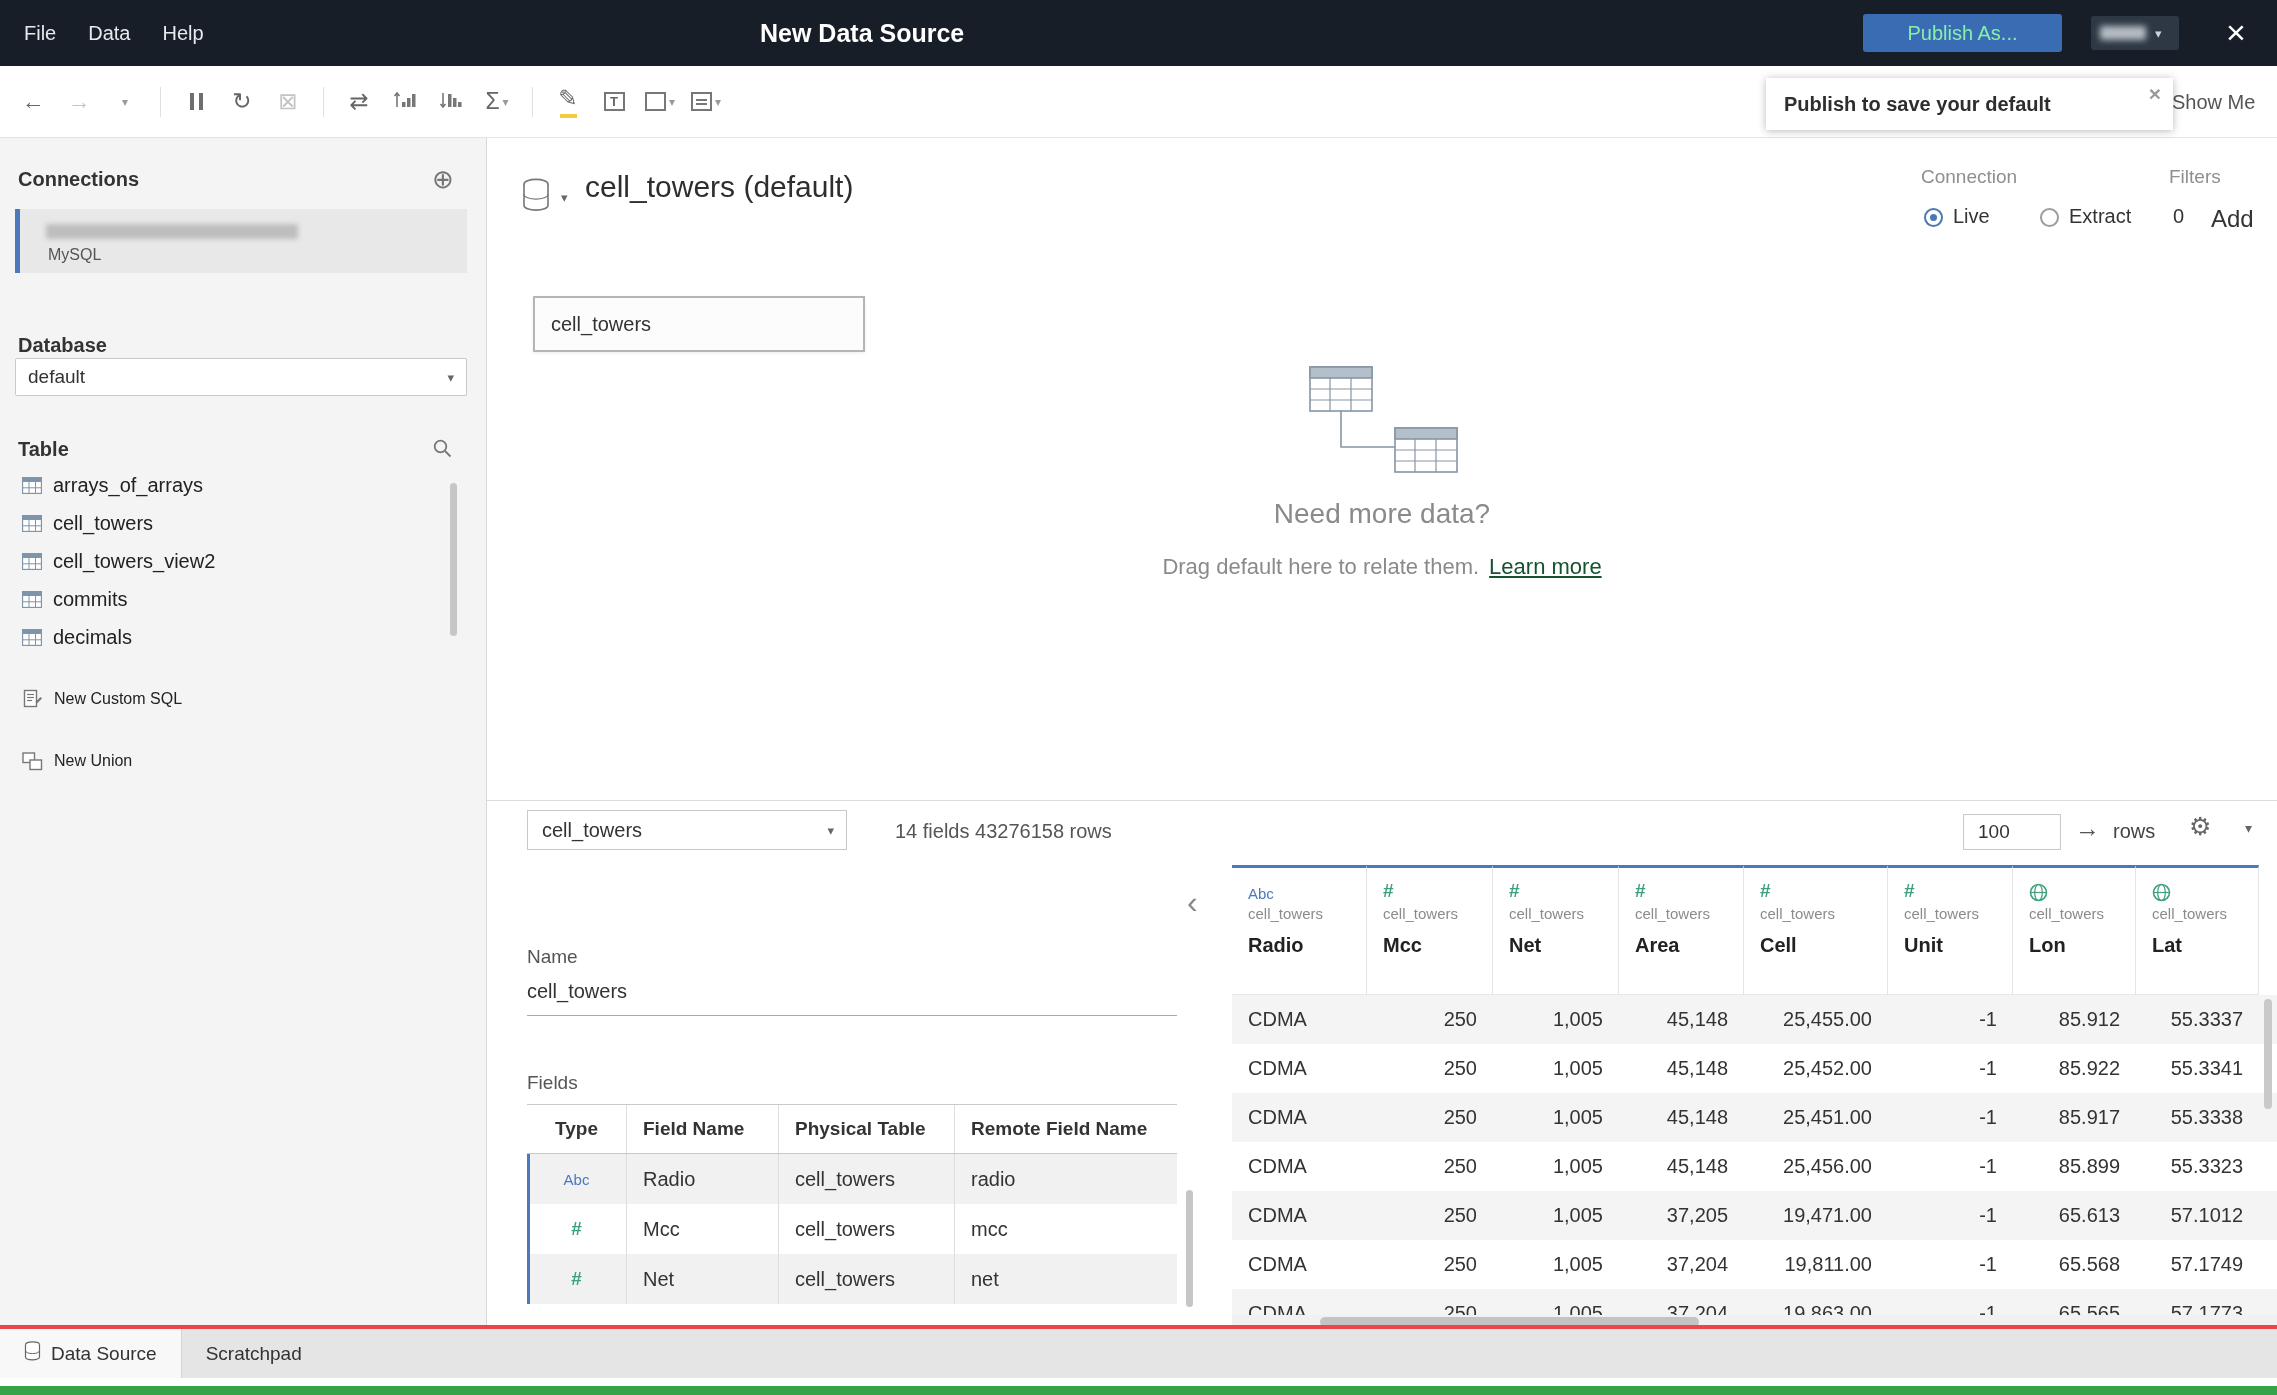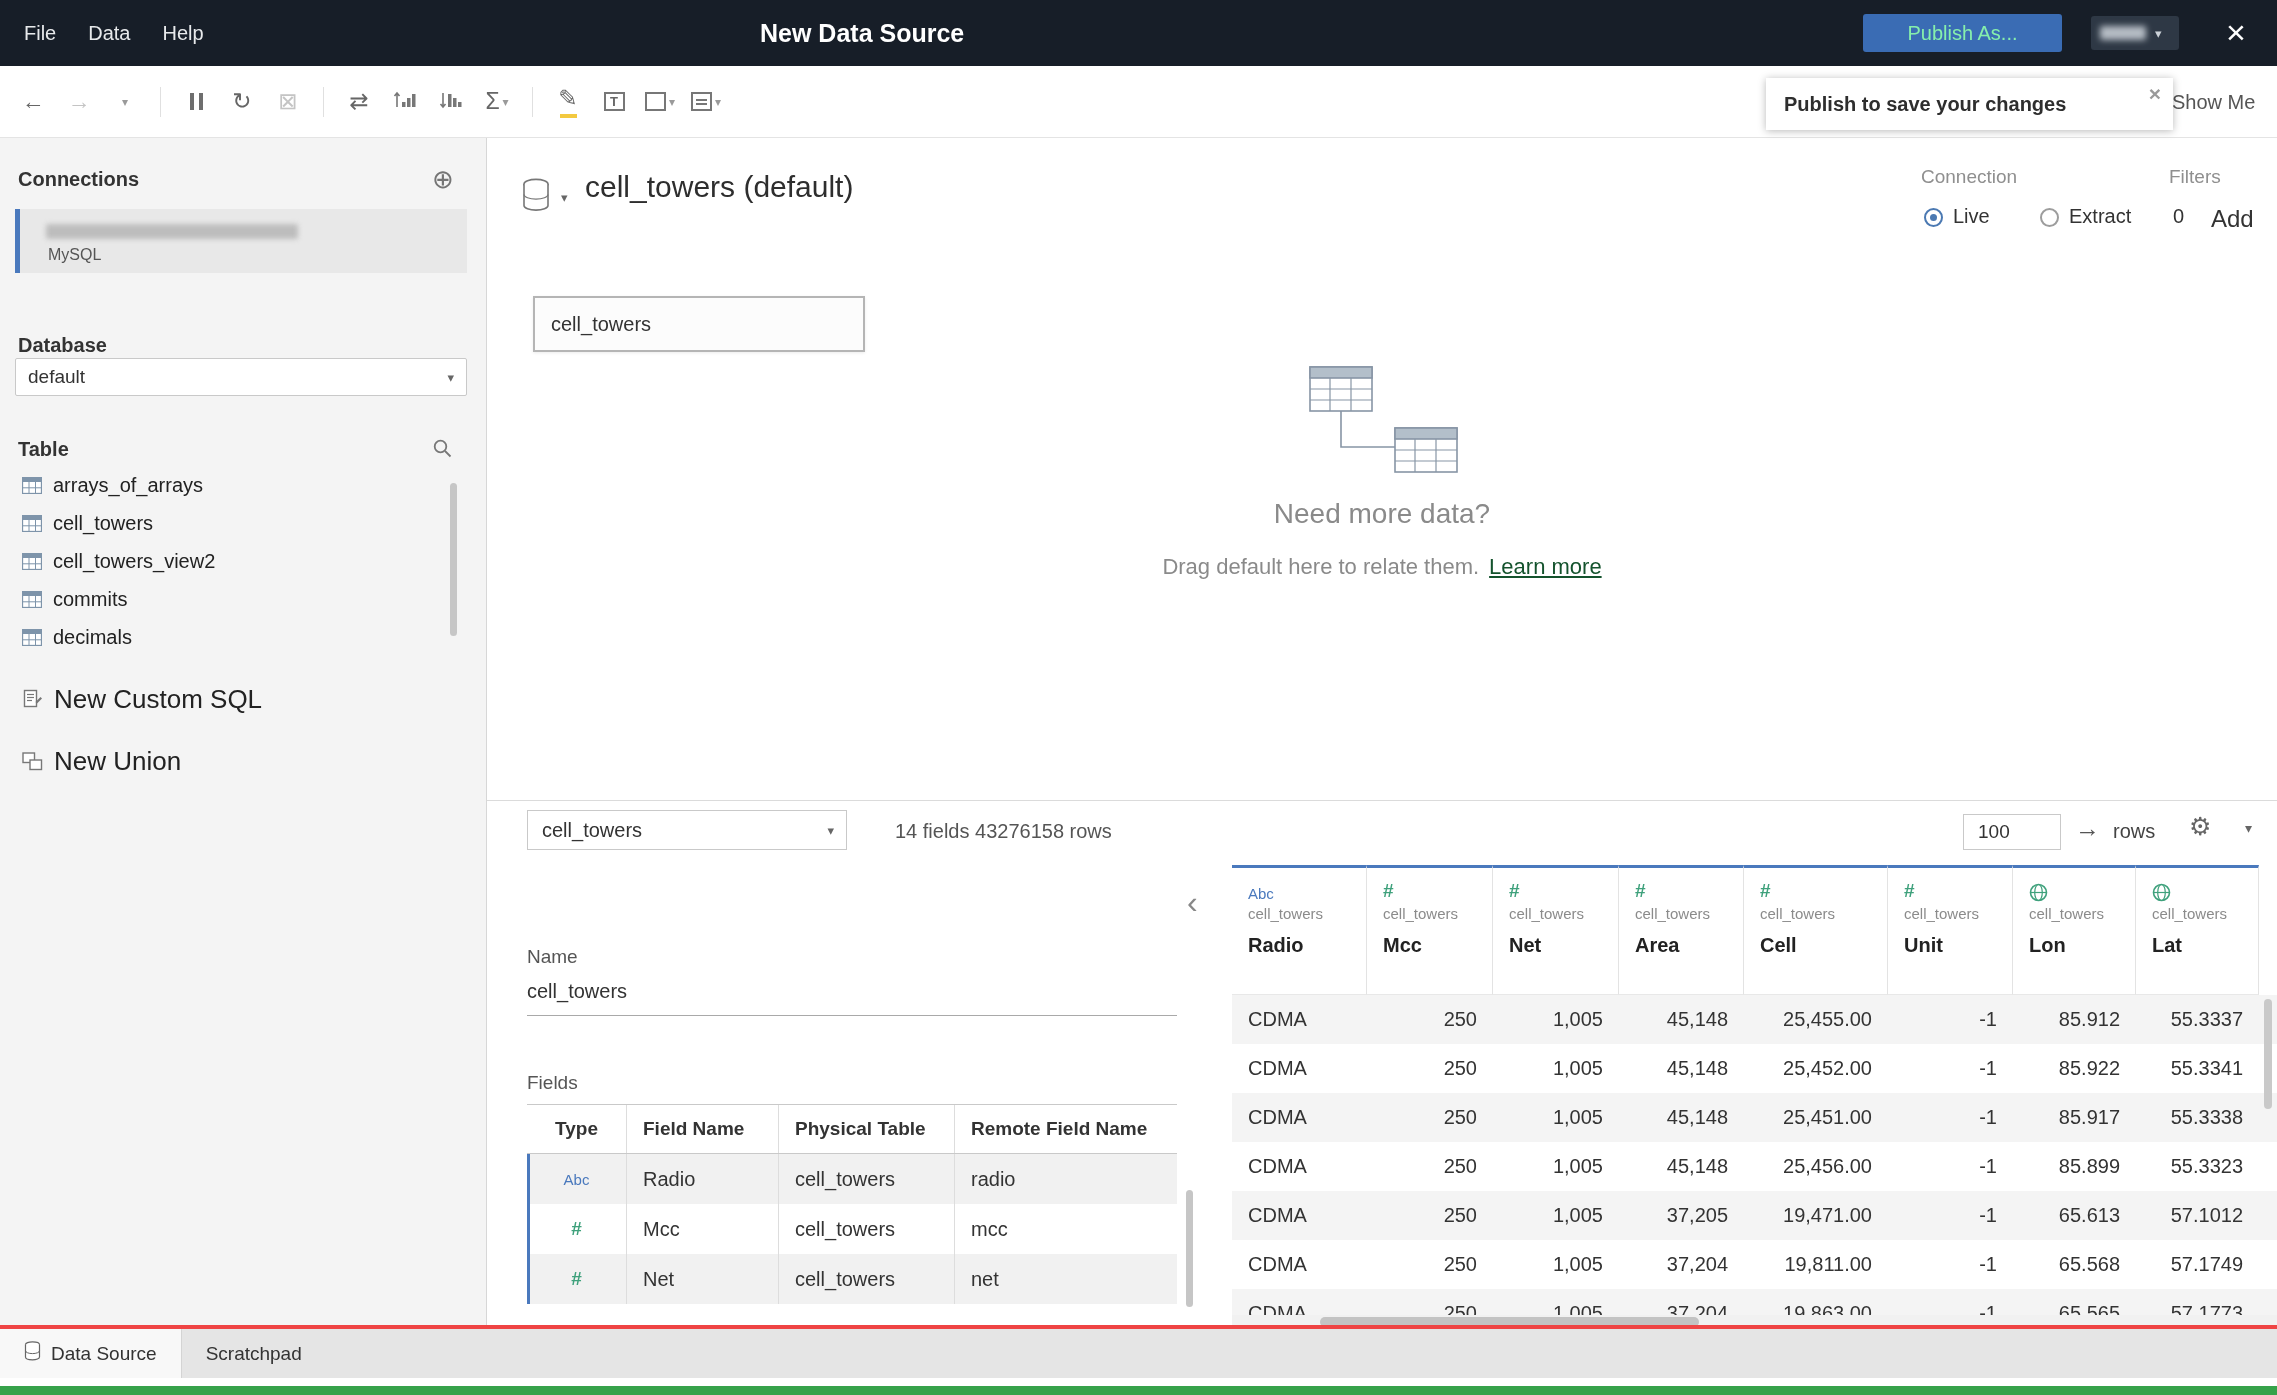--- a/index.html
+++ b/index.html
@@ -46,21 +46,21 @@
   .conn-sub{position:absolute;left:28px;top:37px;font-size:16px;color:#555}
   .db-head{left:18px;top:196px;font-size:20px;font-weight:700;color:#333}
   .db-select{left:15px;top:220px;width:452px;height:38px;background:#fff;border:1px solid #c9c9c9;border-radius:2px;display:flex;align-items:center;padding-left:12px;font-size:19px;color:#333}
   .sel-caret{position:absolute;right:12px;top:50%;transform:translateY(-50%);font-size:13px;color:#666}
   .table-head{left:18px;top:300px;font-size:20px;font-weight:700;color:#333}
   .search-icon{left:432px;top:300px}
   .table-list{left:0;top:328px;width:487px}
   .tree-item{height:38px;display:flex;align-items:center;gap:11px;padding-left:22px;font-size:20px;color:#222;cursor:default}
   .tree-icon{display:flex;align-items:center}
   .sb-scroll{left:450px;top:345px;width:7px;height:153px;background:#c6c6c6;border-radius:4px}
-  .side-action{height:38px;display:flex;align-items:center;gap:11px;padding-left:22px;font-size:26px;color:#222;width:487px}
+  .side-action{height:38px;display:flex;align-items:center;gap:11px;padding-left:22px;font-size:16px;color:#222;width:487px}
   .custom-sql{left:0;top:542px}
   .new-union{left:0;top:604px}
 
   
   .main{position:absolute;left:487px;top:138px;width:1790px;height:1195px;background:#fff}
   .main>*{position:absolute}
   .ds-icon{left:34px;top:40px}
   .ds-caret{left:74px;top:52px;font-size:13px;color:#666}
   .ds-title{left:98px;top:32px;font-size:30px;color:#2e2e2e}
   .conn-label{left:1434px;top:28px;font-size:19px;color:#8f8f8f}
@@ -218,21 +218,21 @@
             <i></i>
             <i></i>
           </span>
           <span class="tsmall">▾</span>
         </span>
     </div>
   </div>
   <div class="show-me">Show Me</div>
 
   <div class="tooltip">
-    <span>Publish to save your changes</span>
+    <span>Publish to save your default</span>
     <span class="tooltip-x">×</span>
   </div>
 
   <aside class="sidebar">
     <div class="connections-head">Connections</div>
     <div class="add-conn">⊕</div>
     <div class="conn-item">
       <div class="conn-redacted"></div>
       <div class="conn-sub">MySQL</div>
     </div>

